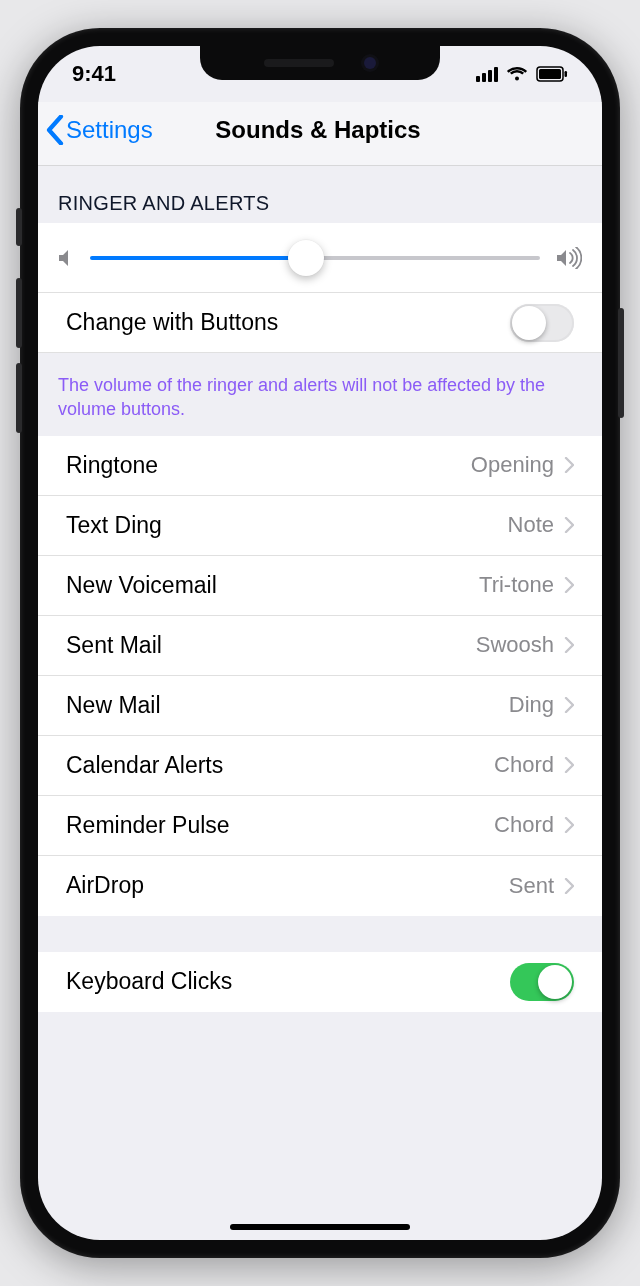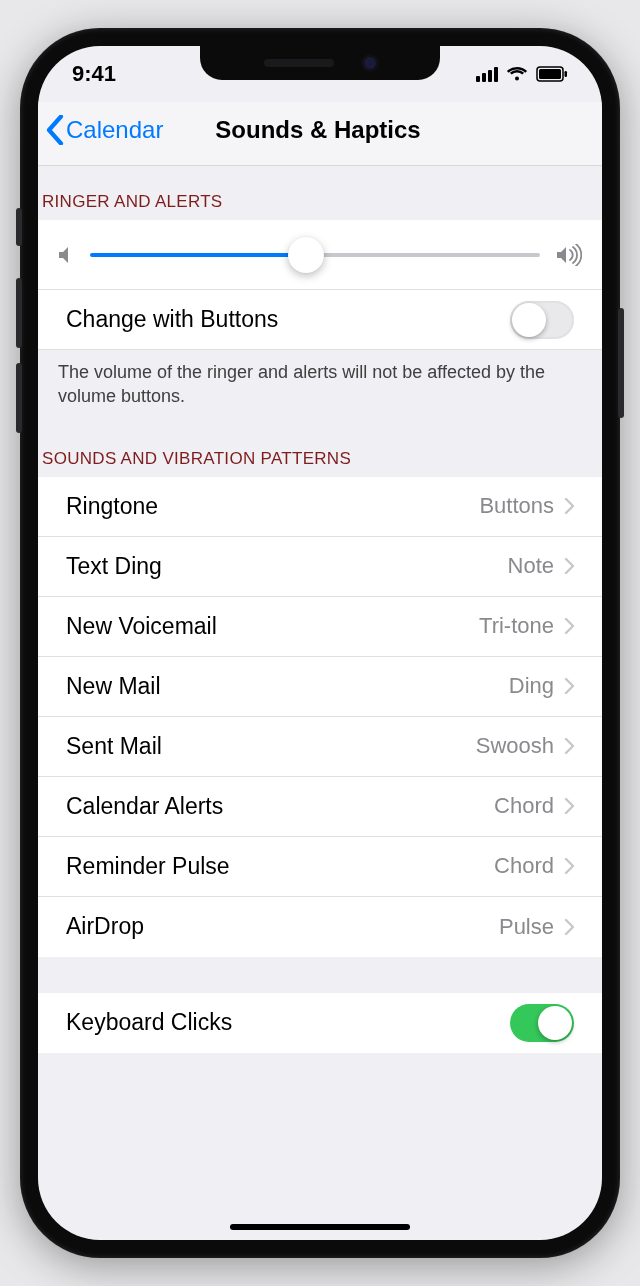--- a/index.html
+++ b/index.html
@@ -74,39 +74,39 @@
     color:#007aff; font-size:24px;
     position:absolute; left:8px;
   }
   .chevron-left { width:18px; height:30px; }
   .title {
     margin: 8px auto;
     font-size: 24px; font-weight:600; color:#000;
   }
   
   .section-header {
-    padding: 26px 4px 8px;
-    font-size: 17px; color:#7f1d1d; letter-spacing: .3px;
+    padding: 26px 20px 8px;
+    font-size: 20px; color:#0f172a; letter-spacing: .3px;
   }
   .section { background:#efeff4; }
   .cell {
     background:#fff;
     min-height: 60px;
     padding: 0 28px;
     display:flex; align-items:center; justify-content:space-between;
     font-size: 23px; color:#000;
     border-bottom: 1px solid rgba(0,0,0,0.12);
   }
   .cell:last-child { border-bottom: none; }
   .cell .left { display:flex; align-items:center; gap:14px; }
   .cell .right { display:flex; align-items:center; gap:10px; color:#8a8a8e; font-size:22px; }
   .disclosure svg { display:block; }
   .footer-note {
-    padding: 10px 20px 14px;
-    font-size: 18px; color:#404040; line-height:1.35;
+    padding: 20px 20px 14px;
+    font-size: 18px; color:#8b5cf6; line-height:1.35;
   }
   
   .slider-cell { background:#fff; height:70px; display:flex; align-items:center; gap:16px; padding:0 20px; border-bottom:1px solid rgba(0,0,0,0.12);}
   .slider-track {
     flex:1; height:4px; border-radius:2px;
     background: linear-gradient(to right, #007aff 0%, #007aff var(--p), #c7c7cc var(--p), #c7c7cc 100%);
     position:relative;
   }
   .slider-thumb {
     position:absolute; left: var(--p); top:50%; transform:translate(-50%,-50%);
@@ -171,21 +171,21 @@
             </svg>
         </span>
       </div>
     </div>
 
     <div class="navbar">
       <div class="back">
         <svg class="chevron-left" viewBox="0 0 12 20">
             <path d="M10 1L2 10l8 9" fill="none" stroke="#007aff" stroke-width="2.8" stroke-linecap="round" stroke-linejoin="round"></path>
           </svg>
-        <span>Calendar</span>
+        <span>Settings</span>
       </div>
       <div class="title">Sounds &amp; Haptics</div>
     </div>
 
     <div class="section">
       <div class="section-header">RINGER AND ALERTS</div>
       <div class="slider-cell">
         <span class="speaker-icon">
           <svg width="16" height="20" viewBox="0 0 16 20">
               <path fill="#8a8a8e" d="M1 7h4l5-5v16l-5-5H1z"></path>
@@ -206,28 +206,27 @@
             <span>Change with Buttons</span>
           </div>
         <div class="toggle off" id="toggle-cwb">
             <div class="knob"></div>
           </div>
       </div>
       <div class="footer-note">The volume of the ringer and alerts will not be affected by the volume buttons.</div>
     </div>
 
     <div class="section">
-      <div class="section-header">SOUNDS AND VIBRATION PATTERNS</div>
       <div class="group" id="patterns-group">
           <div class="cell">
             <div class="left">
               <span>Ringtone</span>
             </div>
             <div class="right">
-              <span>Buttons</span>
+              <span>Opening</span>
               <span class="disclosure">
                 <svg width="10" height="16" viewBox="0 0 10 16">
                   <path d="M2 1l7 7-7 7" fill="none" stroke="#c7c7cc" stroke-width="2.4" stroke-linecap="round" stroke-linejoin="round"></path>
                 </svg>
               </span>
             </div>
           </div>
           <div class="cell">
             <div class="left">
               <span>Text Ding</span>
@@ -249,46 +248,46 @@
               <span>Tri-tone</span>
               <span class="disclosure">
                 <svg width="10" height="16" viewBox="0 0 10 16">
                   <path d="M2 1l7 7-7 7" fill="none" stroke="#c7c7cc" stroke-width="2.4" stroke-linecap="round" stroke-linejoin="round"></path>
                 </svg>
               </span>
             </div>
           </div>
           <div class="cell">
             <div class="left">
+              <span>Sent Mail</span>
+            </div>
+            <div class="right">
+              <span>Swoosh</span>
+              <span class="disclosure">
+                <svg width="10" height="16" viewBox="0 0 10 16">
+                  <path d="M2 1l7 7-7 7" fill="none" stroke="#c7c7cc" stroke-width="2.4" stroke-linecap="round" stroke-linejoin="round"></path>
+                </svg>
+              </span>
+            </div>
+          </div>
+          <div class="cell">
+            <div class="left">
               <span>New Mail</span>
             </div>
             <div class="right">
               <span>Ding</span>
               <span class="disclosure">
                 <svg width="10" height="16" viewBox="0 0 10 16">
                   <path d="M2 1l7 7-7 7" fill="none" stroke="#c7c7cc" stroke-width="2.4" stroke-linecap="round" stroke-linejoin="round"></path>
                 </svg>
               </span>
             </div>
           </div>
           <div class="cell">
             <div class="left">
-              <span>Sent Mail</span>
-            </div>
-            <div class="right">
-              <span>Swoosh</span>
-              <span class="disclosure">
-                <svg width="10" height="16" viewBox="0 0 10 16">
-                  <path d="M2 1l7 7-7 7" fill="none" stroke="#c7c7cc" stroke-width="2.4" stroke-linecap="round" stroke-linejoin="round"></path>
-                </svg>
-              </span>
-            </div>
-          </div>
-          <div class="cell">
-            <div class="left">
               <span>Calendar Alerts</span>
             </div>
             <div class="right">
               <span>Chord</span>
               <span class="disclosure">
                 <svg width="10" height="16" viewBox="0 0 10 16">
                   <path d="M2 1l7 7-7 7" fill="none" stroke="#c7c7cc" stroke-width="2.4" stroke-linecap="round" stroke-linejoin="round"></path>
                 </svg>
               </span>
             </div>
@@ -304,21 +303,21 @@
                   <path d="M2 1l7 7-7 7" fill="none" stroke="#c7c7cc" stroke-width="2.4" stroke-linecap="round" stroke-linejoin="round"></path>
                 </svg>
               </span>
             </div>
           </div>
           <div class="cell">
             <div class="left">
               <span>AirDrop</span>
             </div>
             <div class="right">
-              <span>Pulse</span>
+              <span>Sent</span>
               <span class="disclosure">
                 <svg width="10" height="16" viewBox="0 0 10 16">
                   <path d="M2 1l7 7-7 7" fill="none" stroke="#c7c7cc" stroke-width="2.4" stroke-linecap="round" stroke-linejoin="round"></path>
                 </svg>
               </span>
             </div>
           </div>
         </div>
     </div>
 

